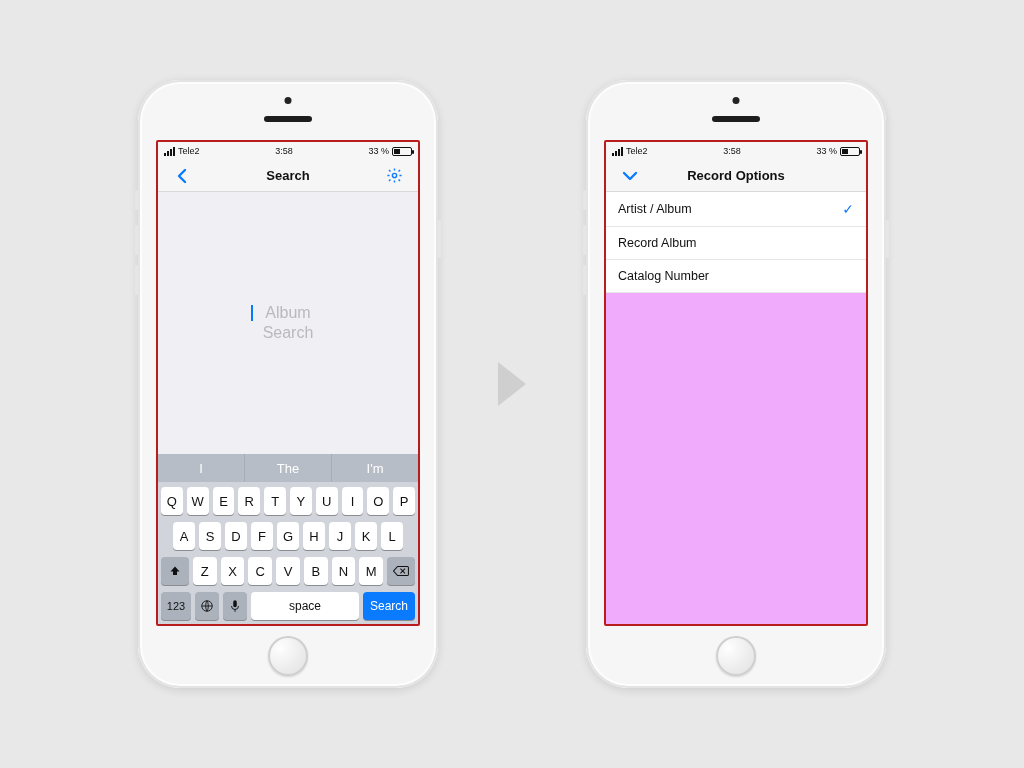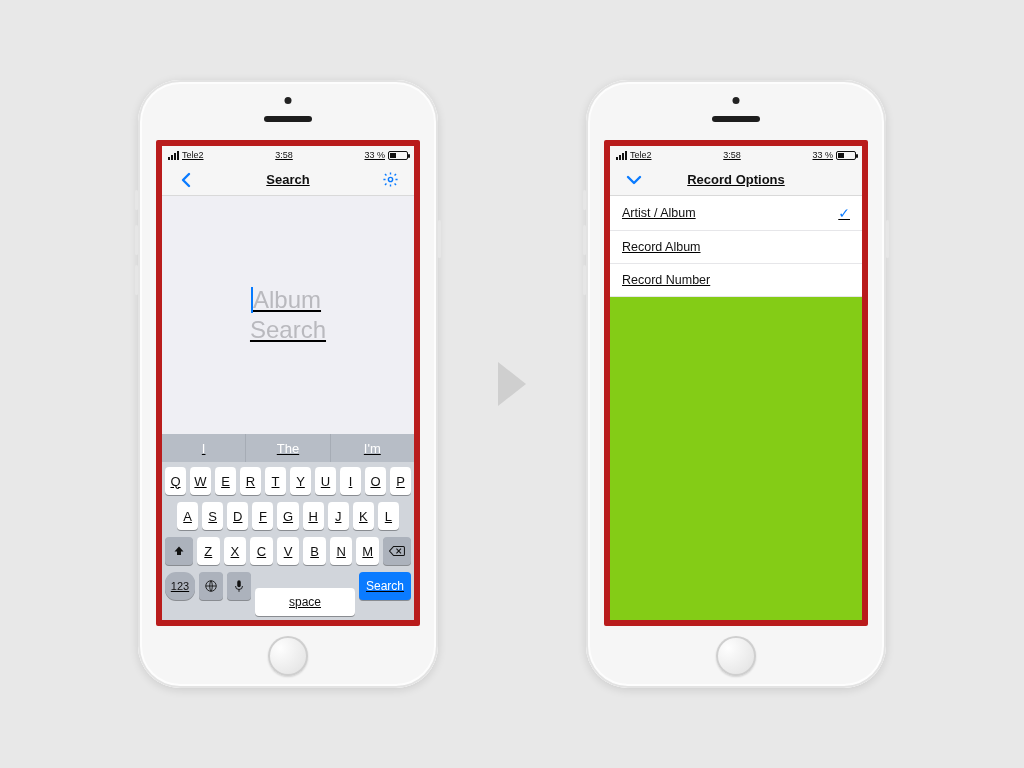--- a/index.html
+++ b/index.html
@@ -43,24 +43,24 @@
   
   .sidebtn { position:absolute; background:#e6e6e6; border-radius:2px; }
   .sb-mute { left:-3px; top:110px; width:3px; height:20px; }
   .sb-vol1 { left:-3px; top:145px; width:3px; height:30px; }
   .sb-vol2 { left:-3px; top:185px; width:3px; height:30px; }
   .sb-pwr  { right:-3px; top:140px; width:3px; height:38px; }
 
   .screen {
     position: absolute; top: 60px; left: 18px; right: 18px; bottom: 62px;
     background: #fff;
-    border: 6px solid #b91c1c;
+    border: 2px solid #b91c1c;
     border-radius: 2px;
     overflow: hidden;
-    display: flex; flex-direction: column; text-decoration: underline;
+    display: flex; flex-direction: column;
   }
 
   
   .statusbar {
     height: 18px; flex: 0 0 18px;
     display: flex; align-items: center; justify-content: space-between;
     padding: 0 6px; font-size: 9px; color:#111; background:#f6f6f6;
   }
   .status-left { display:flex; align-items:center; gap:3px; }
   .status-right { display:flex; align-items:center; gap:3px; }
@@ -86,22 +86,22 @@
 
   
   .content { flex:1; background:#efeff4; display:flex; flex-direction:column; position:relative; }
 
   .search-inputs {
     flex:1;
     display:flex; flex-direction:column; align-items:center; justify-content:center;
     gap:2px;
   }
   .search-field {
-    font-size:24px; color:#b9b9be; position:relative;
-    min-width: 70px; text-align:left;
+    font-size:16px; color:#b9b9be; position:relative;
+    min-width: 70px; text-align:center;
   }
   .search-field.active::before {
     content:""; position:absolute; left:-2px; top:1px; bottom:1px; width:1.5px; background:#057aff;
   }
 
   
   .predictbar {
     height: 28px; display:flex; background:#b7bdc6;
   }
   .predictbar div {
@@ -115,23 +115,23 @@
   .krow { display:flex; gap:4px; justify-content:center; }
   .key {
     background:#fff; border-radius:4px;
     box-shadow: 0 1px 0 #898c91;
     height:28px; display:flex; align-items:center; justify-content:center;
     font-size:13px; color:#111; flex:1; min-width:0;
   }
   .krow.row2 { padding: 0 12px; }
   .key.mod { background:#acb2bc; }
   .key.shift, .key.backspace { flex:0 0 28px; }
-  .key.numbers { flex:0 0 30px; font-size:11px;border-radius:11px; }
+  .key.numbers { flex:0 0 30px; font-size:11px; }
   .key.globe, .key.mic { flex:0 0 24px; }
-  .key.space { flex:1; font-size:12px;margin-top:16px; }
+  .key.space { flex:1; font-size:12px; }
   .key.search { flex:0 0 52px; background:#0a7bff; color:#fff; font-size:12px; }
 
   
   .options-list { background:#fff; }
   .opt-row {
     display:flex; align-items:center; justify-content:space-between;
     padding: 9px 12px; font-size:12.5px; color:#111;
     border-bottom:1px solid #e6e6e9;
   }
   .check { color:#0a7bff; font-size:14px; }
@@ -302,30 +302,30 @@
       <div class="navbar">
         <div class="nav-left">
           <svg width="16" height="12" viewBox="0 0 16 12">
               <path d="M2 3 L8 9 L14 3" stroke="#0a7bff" stroke-width="2.4" fill="none" stroke-linecap="round" stroke-linejoin="round"></path>
             </svg>
         </div>
         <div class="nav-title">Record Options</div>
         <div class="nav-right"></div>
       </div>
 
-      <div class="content" style="background:#84cc16">
+      <div class="content" style="background:#f0abfc">
         <div class="options-list" id="options-list">
             <div class="opt-row">
               <span>Artist / Album</span>
               <span class="check">✓</span>
             </div>
             <div class="opt-row">
               <span>Record Album</span>
             </div>
             <div class="opt-row">
-              <span>Record Number</span>
+              <span>Catalog Number</span>
             </div>
           </div>
       </div>
     </div>
   </div>
 
 </div>
 
 </body></html>

